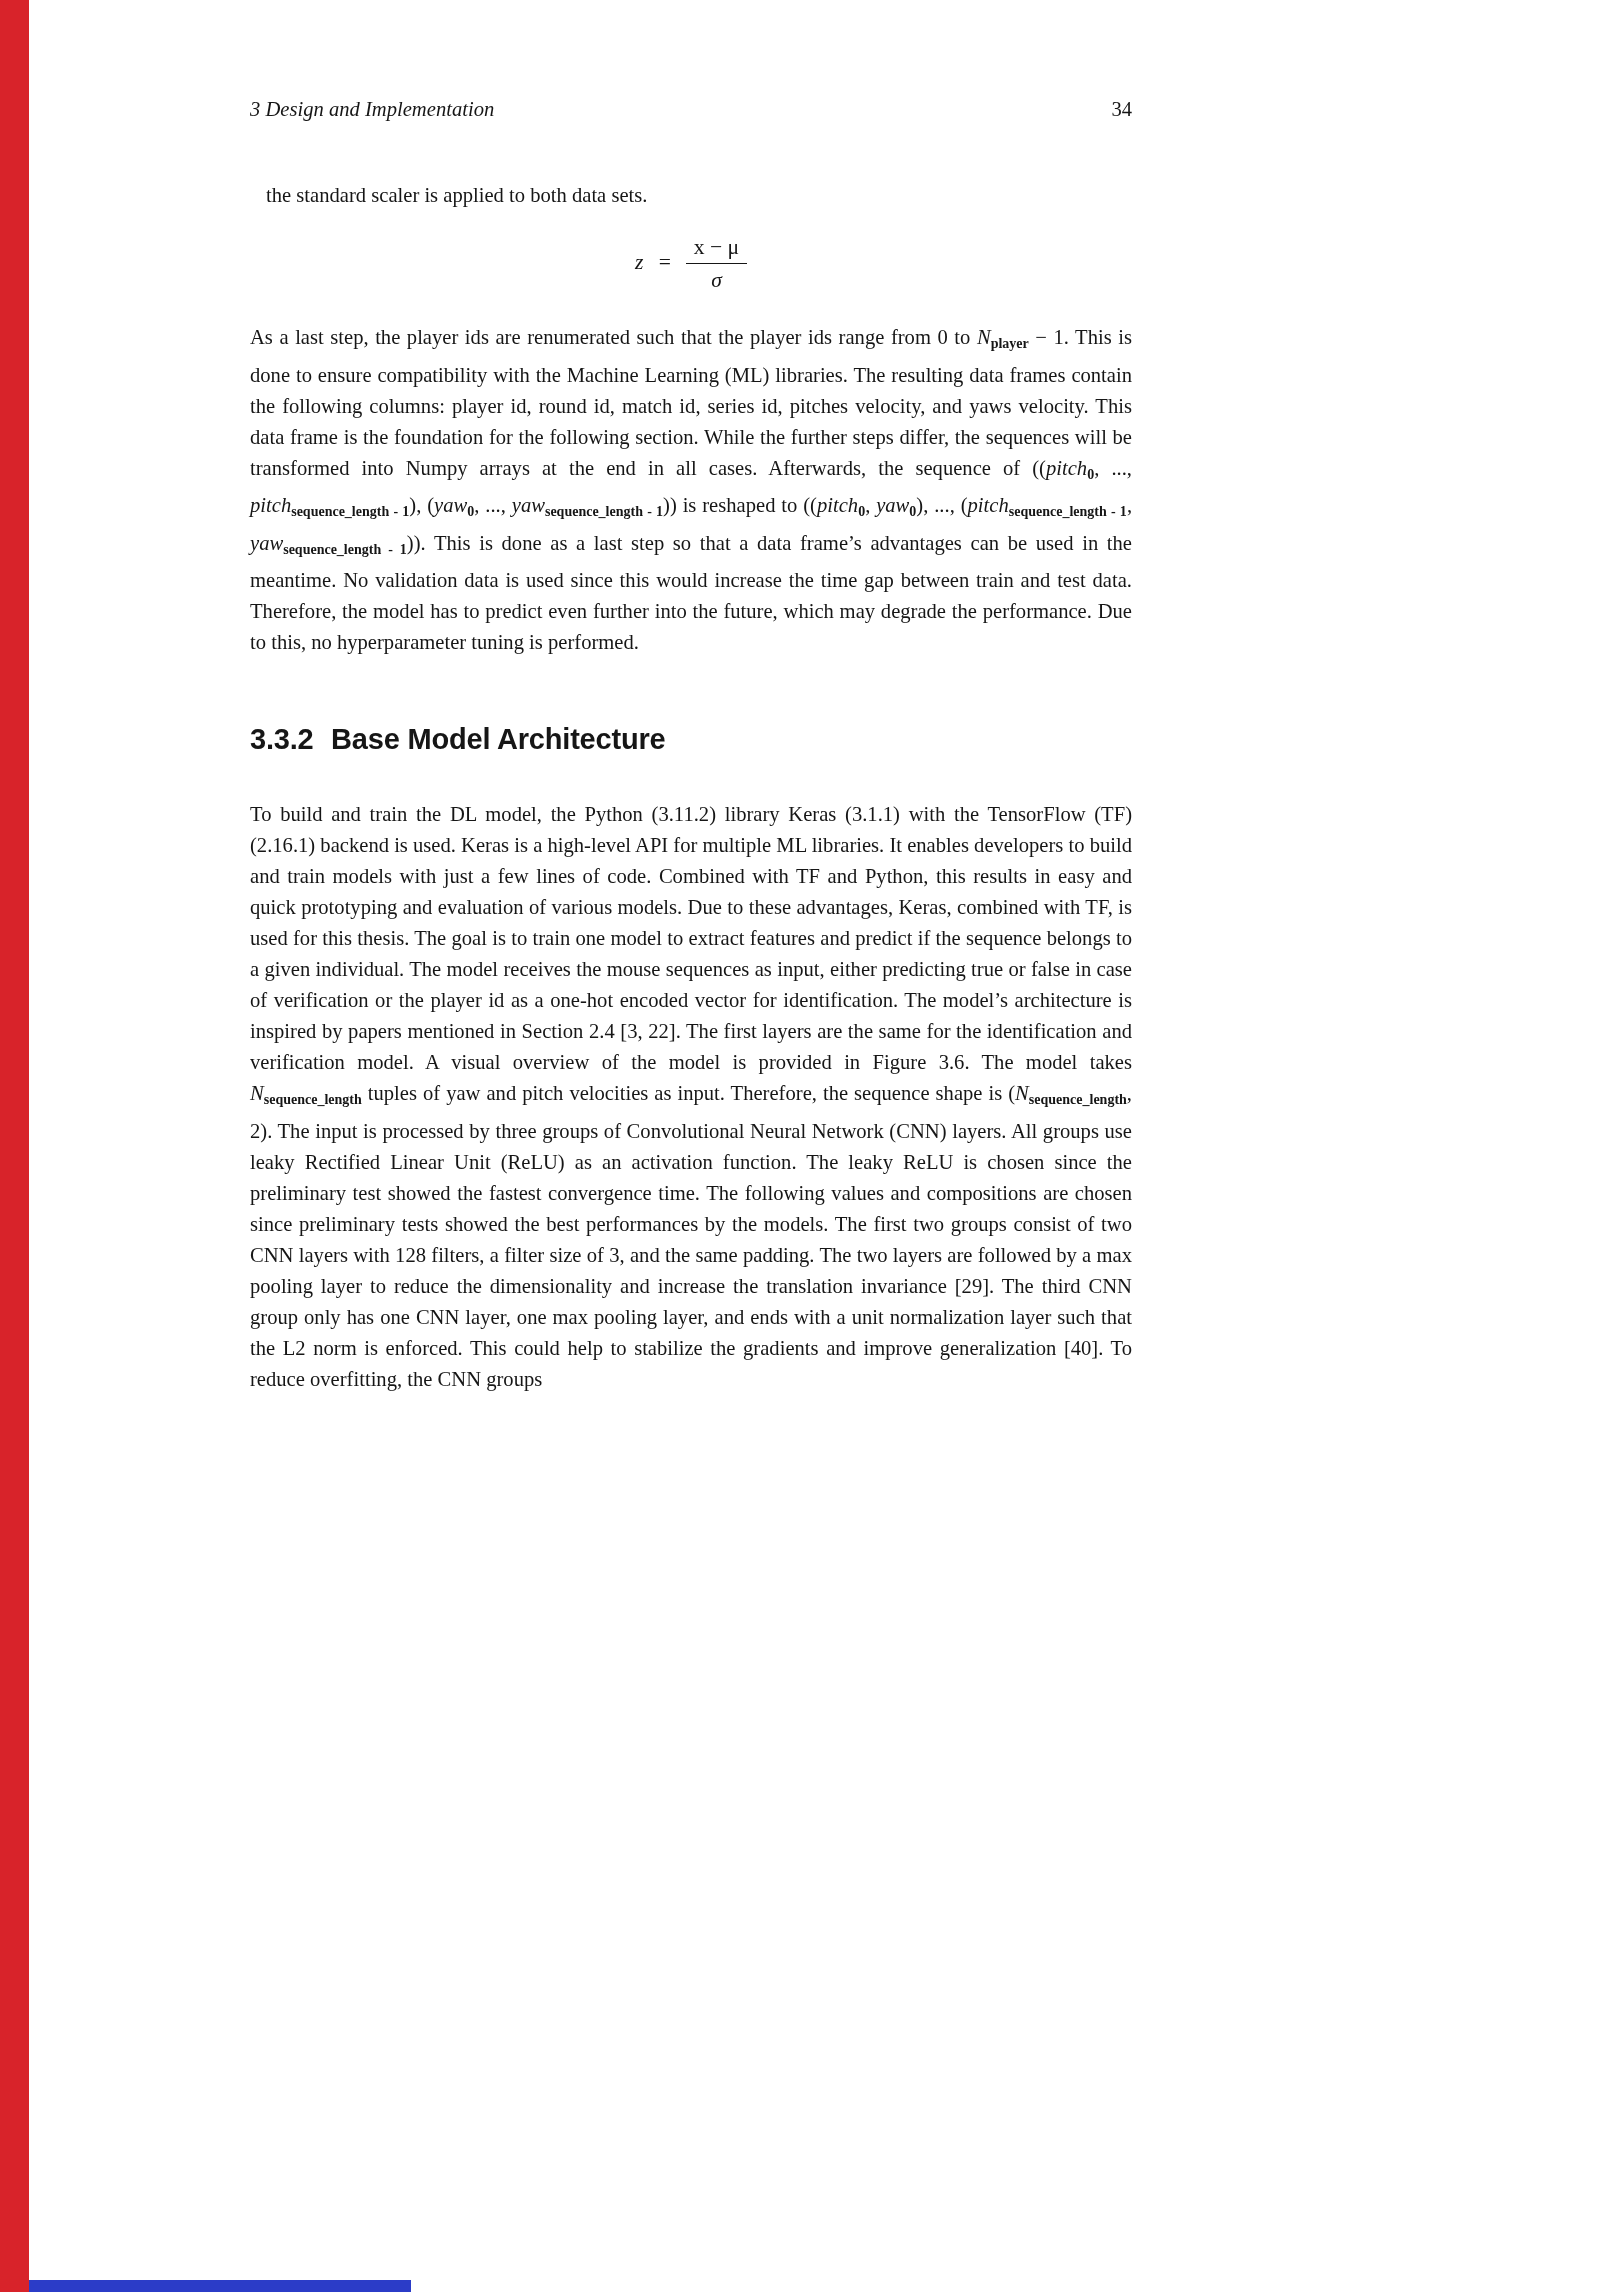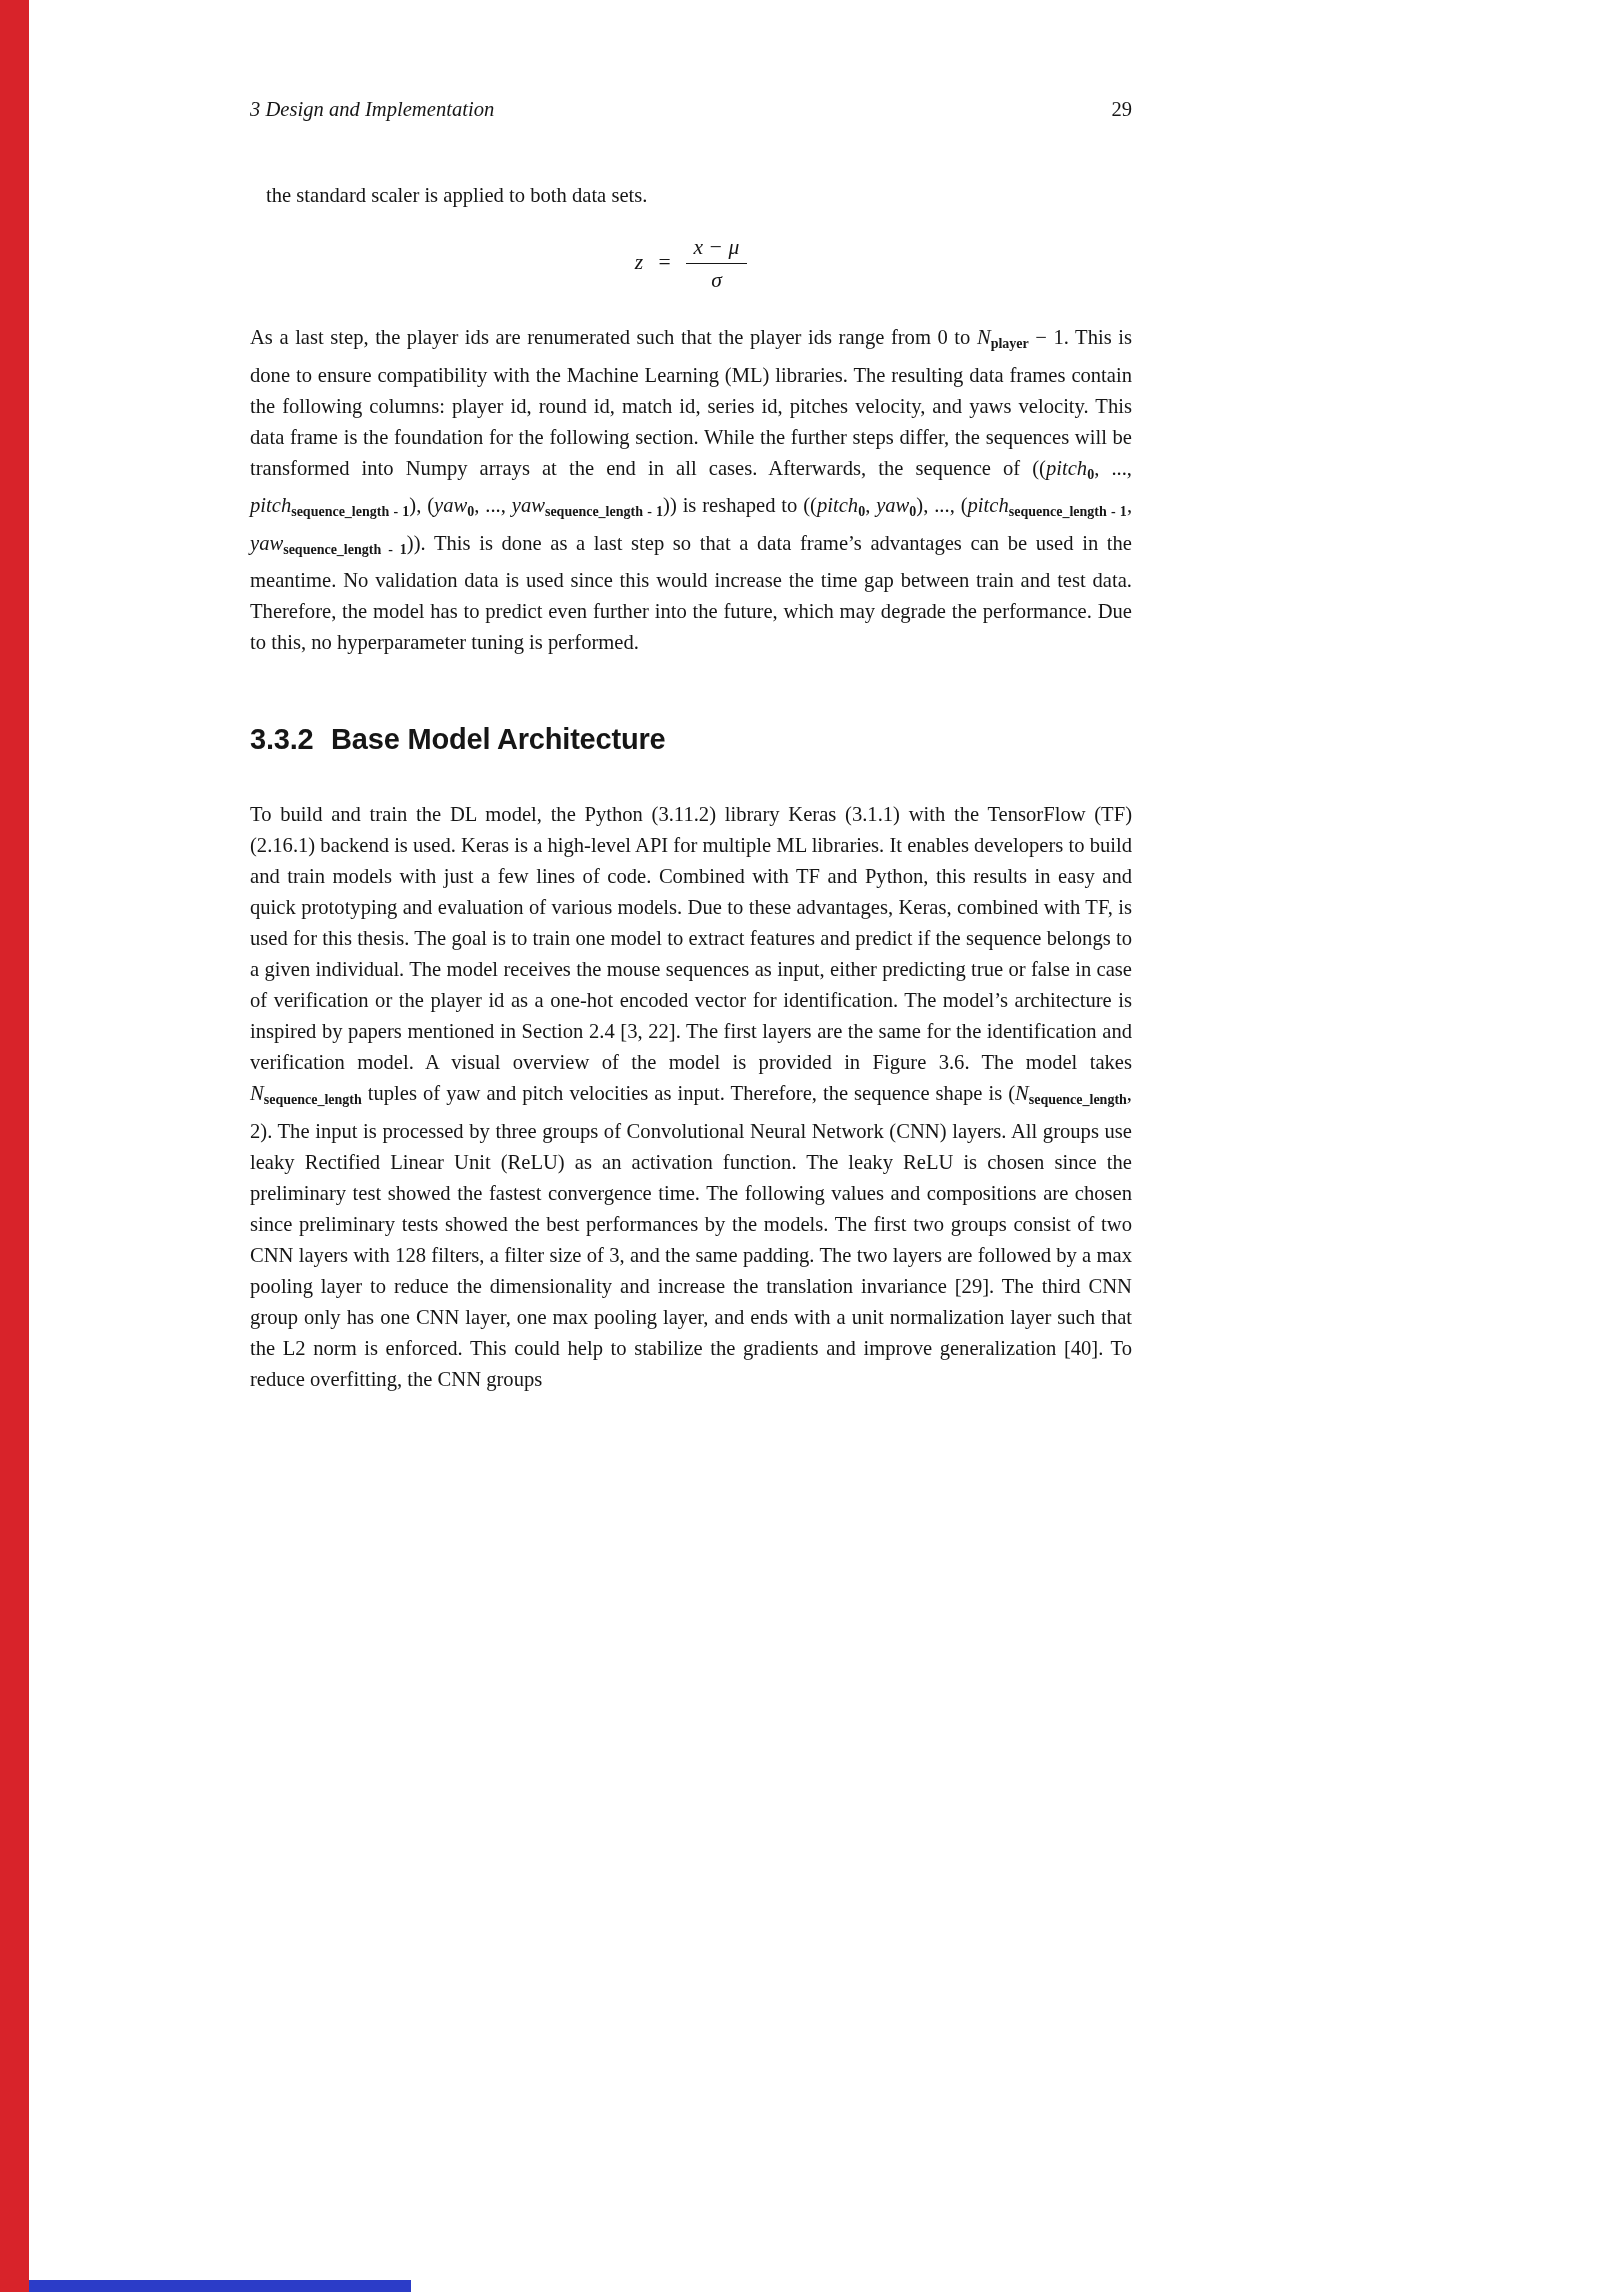--- a/index.html
+++ b/index.html
@@ -60,21 +60,20 @@
   .formula .f-eq { font-style: normal; margin: 0 9.8px; }
   .frac {
     display: inline-block;
     vertical-align: middle;
     text-align: center;
   }
   .frac .num {
     display: block;
     padding: 0 7.8px 3.9px 7.8px;
     border-bottom: 1.5px solid #161616;
-    font-style: italic;
   }
   .frac .den {
     display: block;
     padding-top: 3.9px;
     font-style: italic;
   }
 
   .section-heading {
     font-family: "Liberation Sans", "DejaVu Sans", sans-serif;
     font-weight: 700;
@@ -98,21 +97,21 @@
 <div class="page">
 
   <div class="left-bar" style="background: rgb(216, 35, 42);"></div>
 
   <div class="bottom-bar" style="background: rgb(43, 60, 200);"></div>
 
   <div class="content">
 
     <div class="header-row">
       <span class="header-title">3  Design and Implementation</span>
-      <span class="page-num">29</span>
+      <span class="page-num">34</span>
     </div>
 
     <p class="body-text p-intro">the standard scaler is applied to both data sets.</p>
 
     <div class="formula">
       <span class="f-var">z</span>
       <span class="f-eq">=</span>
       <span class="frac">
         <span class="num">x − μ</span>
         <span class="den">σ</span>

